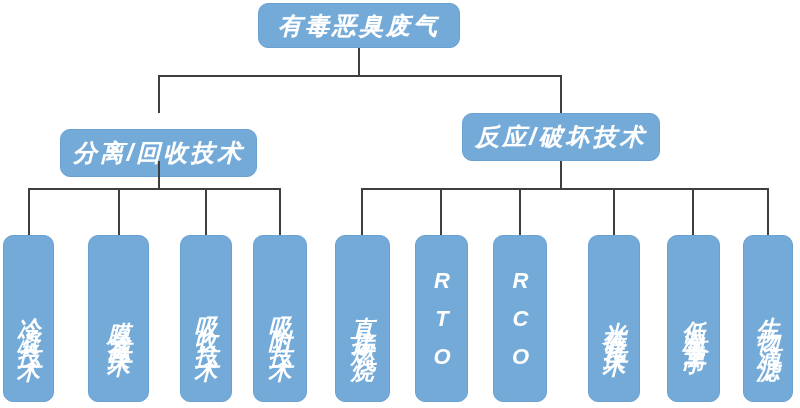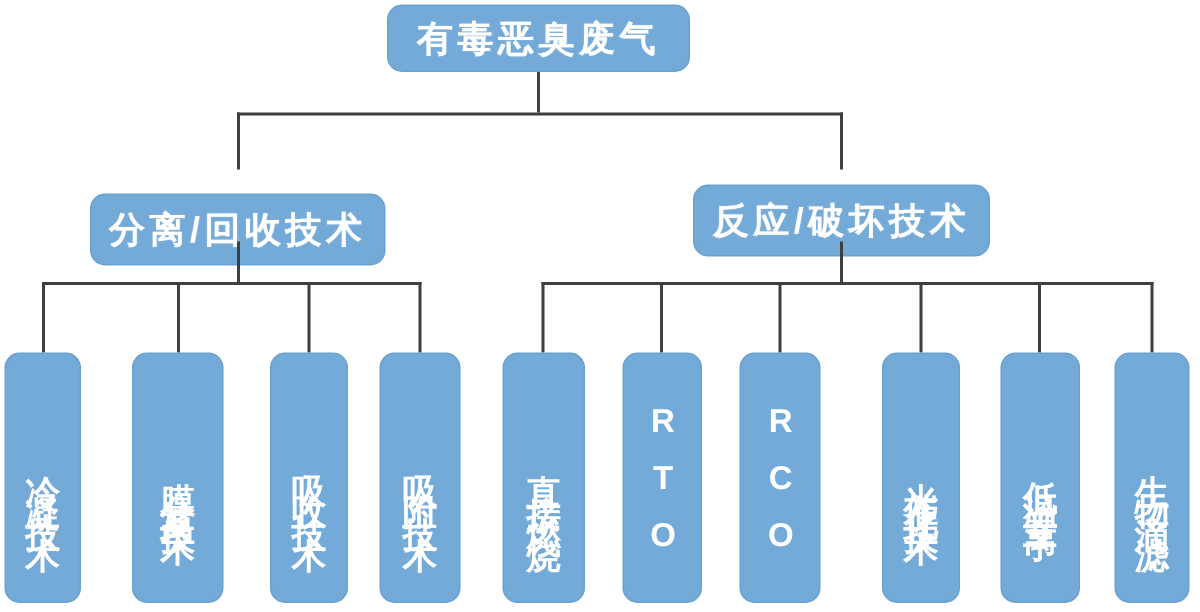--- a/index.html
+++ b/index.html
@@ -17,20 +17,21 @@
   }
   .node {
     position: absolute;
     background: #74aad8;
     border: 1px solid #69a1d2;
     border-radius: 10px;
     box-sizing: border-box;
     display: flex;
     align-items: center;
     justify-content: center;
+    font-style: italic;
   }
   .hlabel {
     color: #ffffff;
     font-weight: bold;
     font-size: 24px;
     letter-spacing: 3px;
     white-space: nowrap;
     text-shadow: 0 0 1px rgba(255,255,255,0.4);
   }
   .vtext {
@@ -62,21 +63,21 @@
   </div>
 
   <div class="line-v" style="left:358px; top:48px; height:27px;"></div>
   <div class="line-h" style="left:158px; top:75px; width:404px;"></div>
   <div class="line-v" style="left:158px; top:75px; height:38px;"></div>
   <div class="line-v" style="left:560px; top:75px; height:38px;"></div>
 
   <div class="node" style="left:60px; top:129px; width:197px; height:48px;">
     <span class="hlabel">分离/回收技术</span>
   </div>
-  <div class="node" style="left:462px; top:123px; width:198px; height:48px;">
+  <div class="node" style="left:462px; top:113px; width:198px; height:48px;">
     <span class="hlabel">反应/破坏技术</span>
   </div>
 
   <div class="line-v" style="left:158px; top:161px; height:27px;"></div>
   <div class="line-h" style="left:28px; top:188px; width:253px;"></div>
   <div class="line-v" style="left:28px;  top:188px; height:47px;"></div>
   <div class="line-v" style="left:118px; top:188px; height:47px;"></div>
   <div class="line-v" style="left:205px; top:188px; height:47px;"></div>
   <div class="line-v" style="left:279px; top:188px; height:47px;"></div>
 

